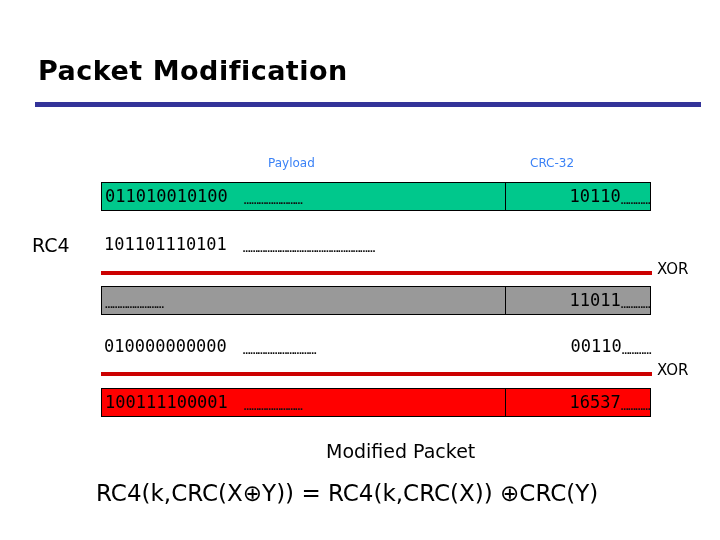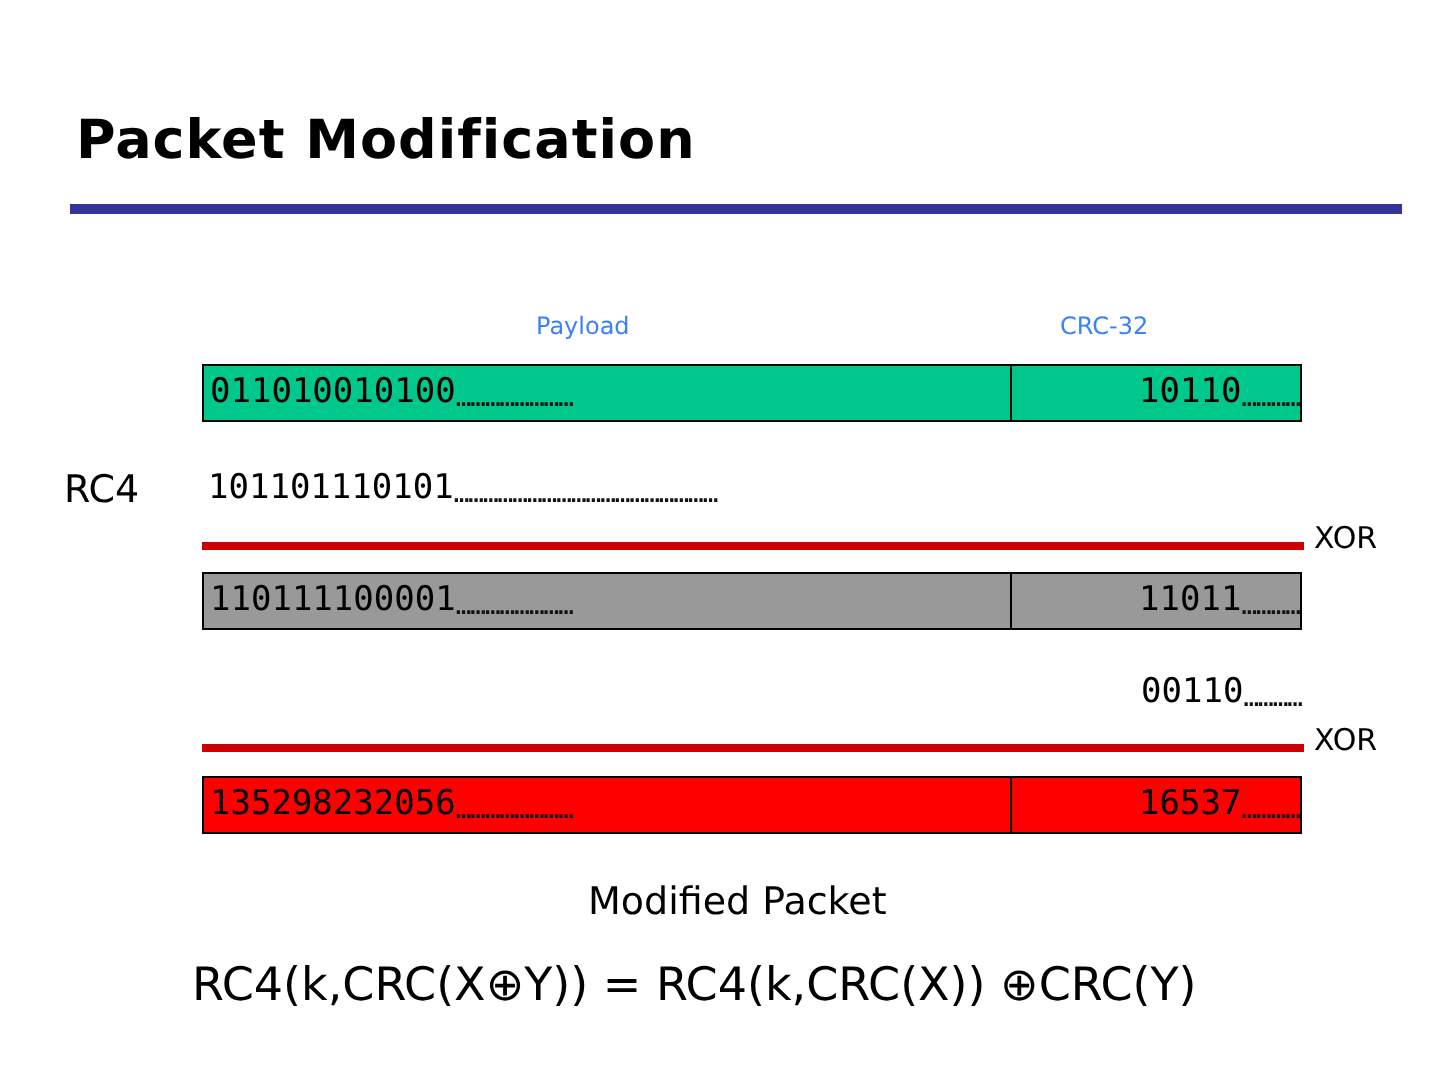--- a/index.html
+++ b/index.html
@@ -58,20 +58,21 @@
   .cell-left {
     position: absolute;
     left: 0;
     top: 0;
     bottom: 0;
     width: 404px;
     box-sizing: border-box;
     display: flex;
     align-items: center;
     padding-left: 3px;
+    gap: 16px;
   }
   .row-box .cell-left {
     border-right: 1px solid #000000;
   }
   .cell-right {
     position: absolute;
     left: 405px;
     top: 0;
     bottom: 0;
     right: 0;
@@ -135,21 +136,21 @@
     width: 551px;
     height: 4px;
     background: #CC0000;
   }
   #xor-rule-1 { top: 271px; }
   #xor-rule-2 { top: 372px; }
 
   
   #caption-modified {
     position: absolute;
-    left: 294px;
+    left: 326px;
     top: 440px;
     font-family: "DejaVu Sans", sans-serif;
     font-size: 19px;
     white-space: nowrap;
     text-align: right;
   }
   #formula {
     position: absolute;
     left: 96px;
     top: 480px;
@@ -188,42 +189,45 @@
     <span class="bits">101101110101</span>
       <span class="dots">………………………………………………</span>
   </div>
 </div>
 
 <div class="xor-rule" id="xor-rule-1"></div>
 <div class="xor-label" id="xor-1">XOR</div>
 
 <div class="row-box" id="row-3" style="top:286px; background:#999999;">
   <div class="cell-left">
-    <span class="bits">110111100001</span>
       <span class="dots">……………………</span>
   </div>
   <div class="cell-right">
     <span class="bits">11011</span>
       <span class="dots">…………</span>
   </div>
 </div>
 
 <div class="row-plain" id="row-4" style="top:332px; background:#FFFFFF;">
+  <div class="cell-left">
+    <span class="bits">010000000000</span>
+      <span class="dots">…………………………</span>
+  </div>
   <div class="cell-right" style="left:400px;">
     <span class="bits">00110</span>
       <span class="dots">…………</span>
   </div>
 </div>
 
 <div class="xor-rule" id="xor-rule-2"></div>
 <div class="xor-label" id="xor-2">XOR</div>
 
 <div class="row-box" id="row-5" style="top:388px; background:#FF0000;">
   <div class="cell-left">
-    <span class="bits">135298232056</span>
+    <span class="bits">100111100001</span>
       <span class="dots">……………………</span>
   </div>
   <div class="cell-right">
     <span class="bits">16537</span>
       <span class="dots">…………</span>
   </div>
 </div>
 
 <div id="caption-modified">Modified Packet</div>
 

